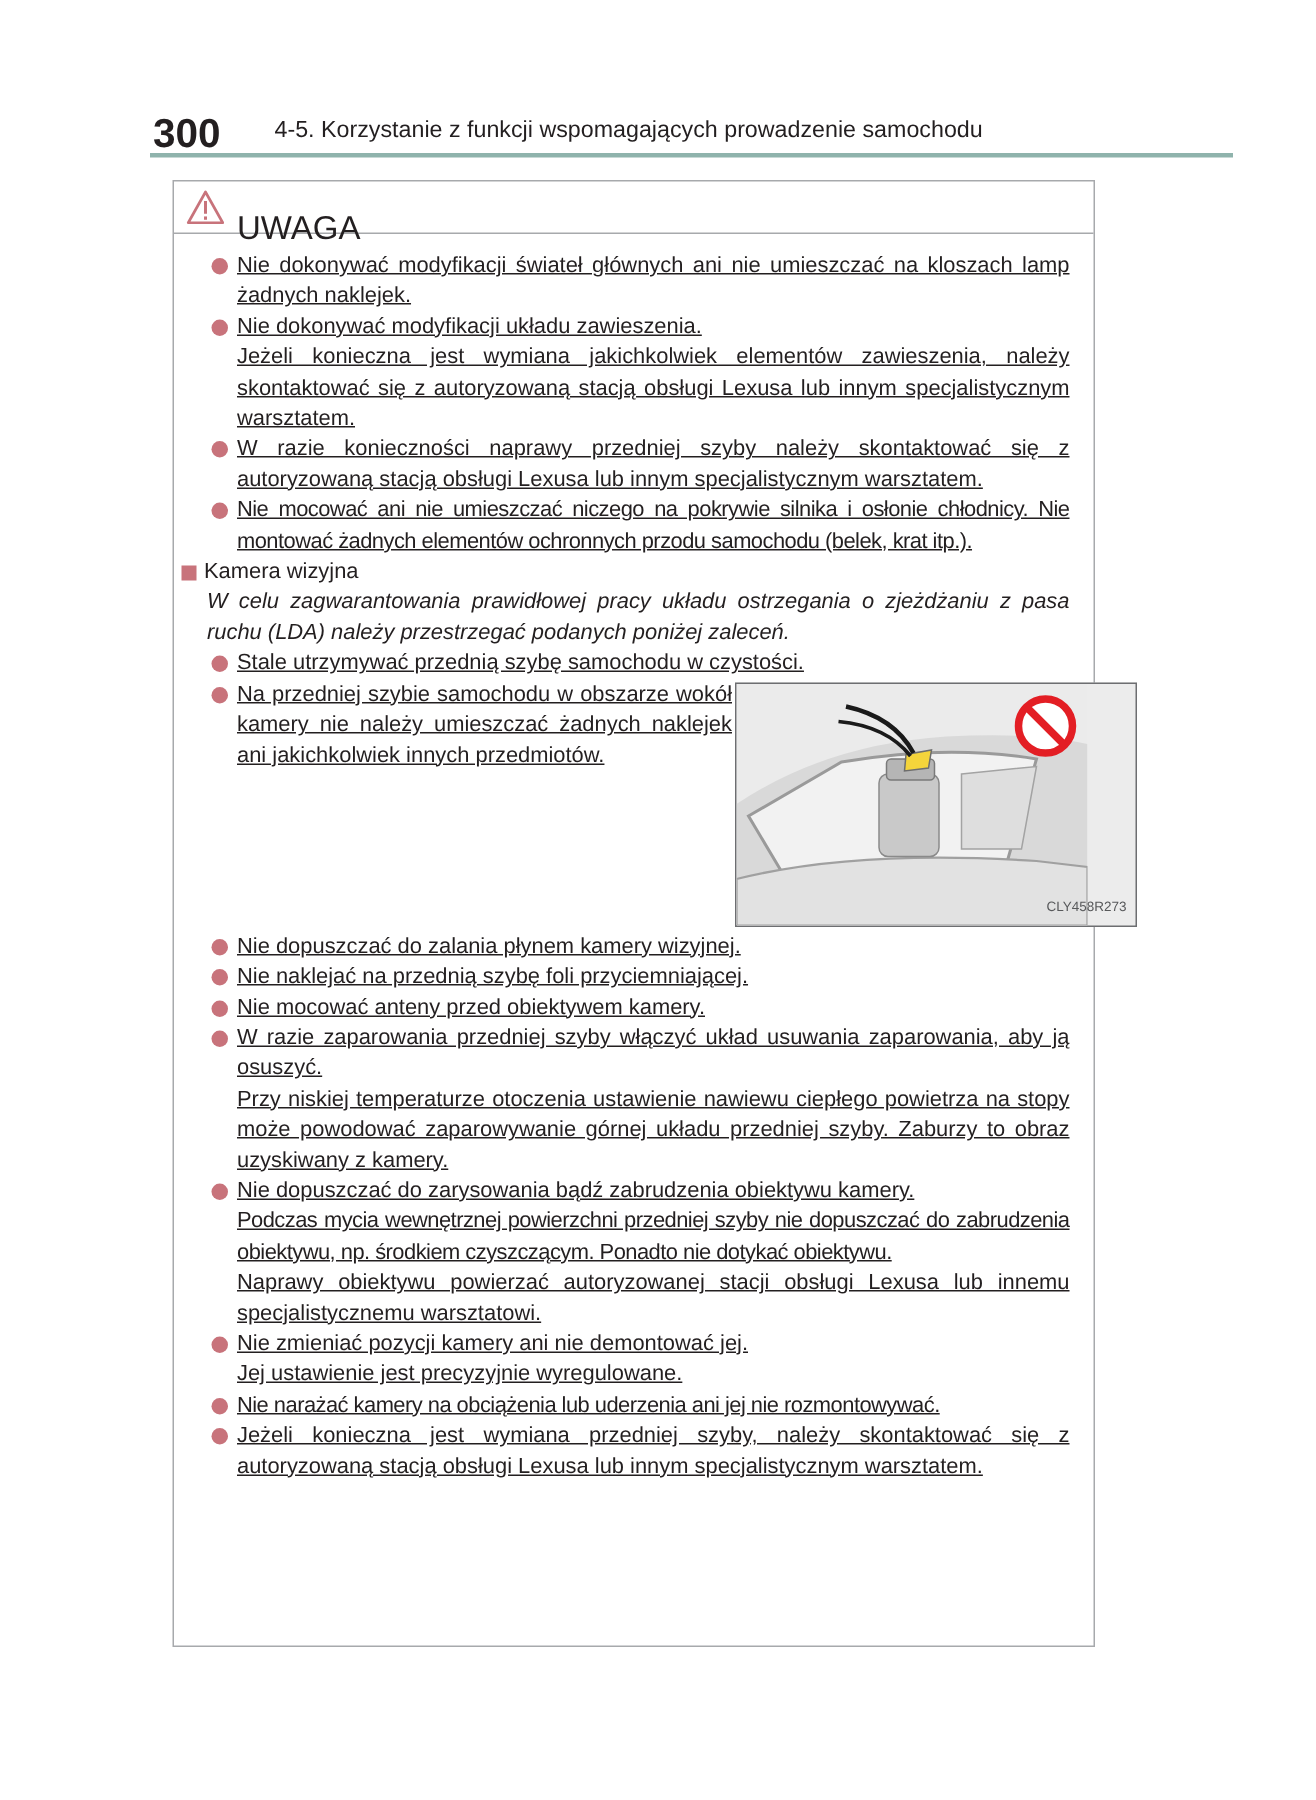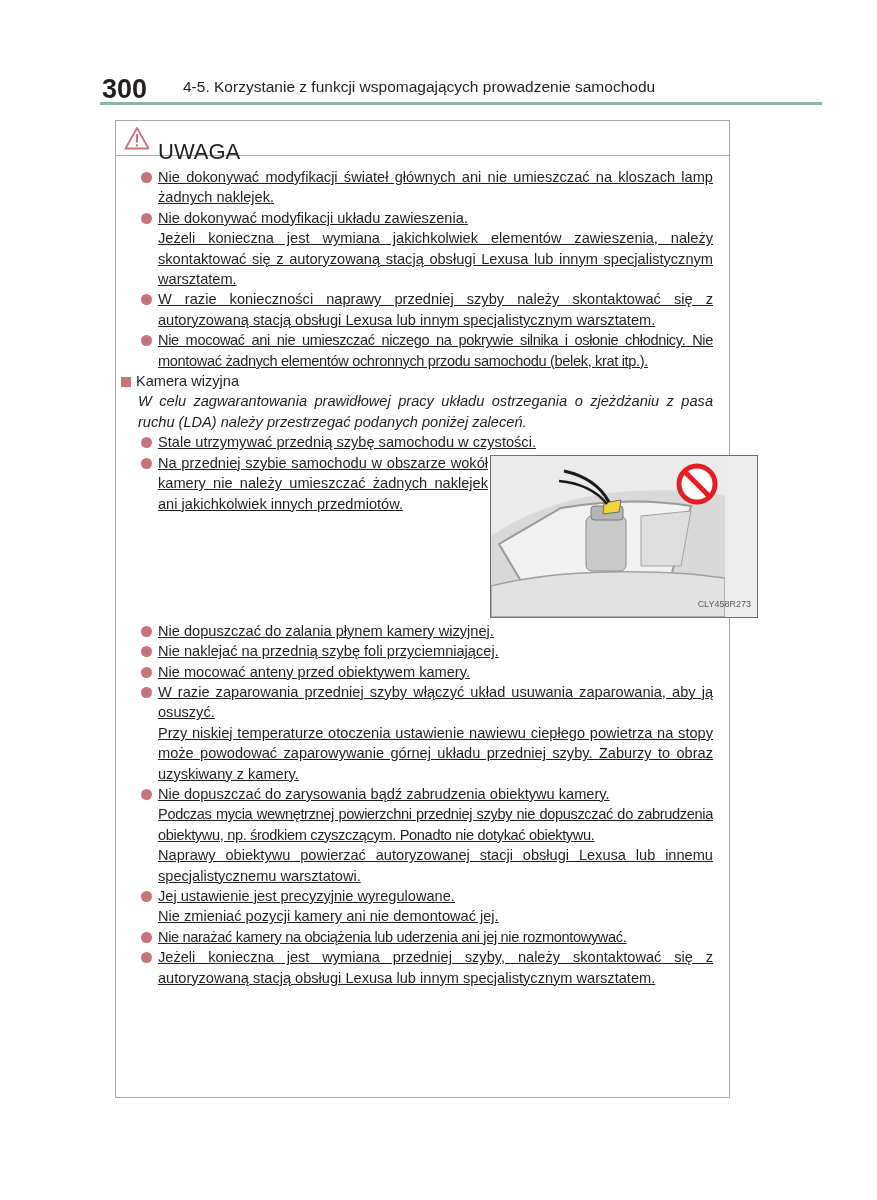--- a/index.html
+++ b/index.html
@@ -129,22 +129,22 @@
       <p>Przy niskiej temperaturze otoczenia ustawienie nawiewu ciepłego powietrza na stopy może powodować zaparowywanie górnej układu przedniej szyby. Zaburzy to obraz uzyskiwany z kamery.</p>
     </div>
     <div class="item">
       <span class="dot"></span>
       <p>Nie dopuszczać do zarysowania bądź zabrudzenia obiektywu kamery.</p>
       <p class="condensed">Podczas mycia wewnętrznej powierzchni przedniej szyby nie dopuszczać do zabrudzenia obiektywu, np. środkiem czyszczącym. Ponadto nie dotykać obiektywu.</p>
       <p>Naprawy obiektywu powierzać autoryzowanej stacji obsługi Lexusa lub innemu specjalistycznemu warsztatowi.</p>
     </div>
     <div class="item">
       <span class="dot"></span>
+      <p>Nie zmieniać pozycji kamery ani nie demontować jej.</p>
       <p>Jej ustawienie jest precyzyjnie wyregulowane.</p>
-      <p>Nie zmieniać pozycji kamery ani nie demontować jej.</p>
     </div>
     <div class="item condensed">
       <span class="dot"></span>
       <p>Nie narażać kamery na obciążenia lub uderzenia ani jej nie rozmontowywać.</p>
     </div>
     <div class="item">
       <span class="dot"></span>
       <p>Jeżeli konieczna jest wymiana przedniej szyby, należy skontaktować się z autoryzowaną stacją obsługi Lexusa lub innym specjalistycznym warsztatem.</p>
     </div>
   </div>

